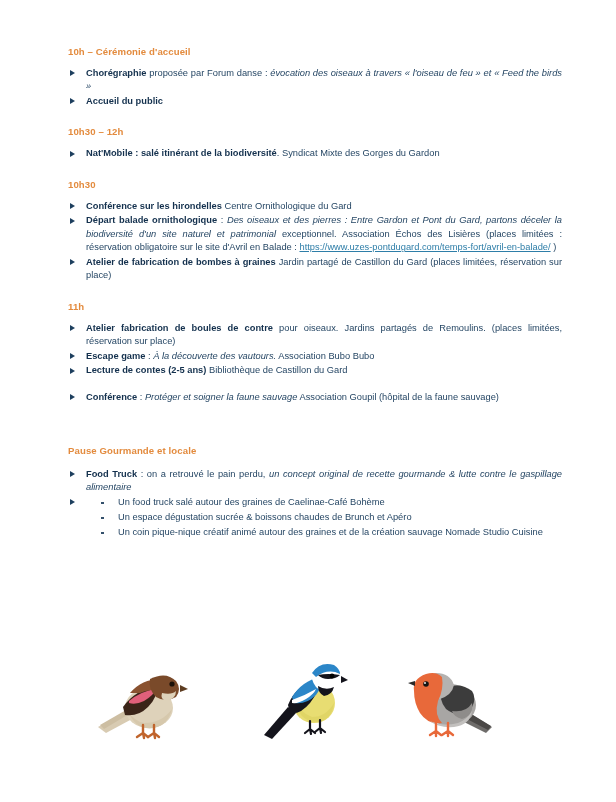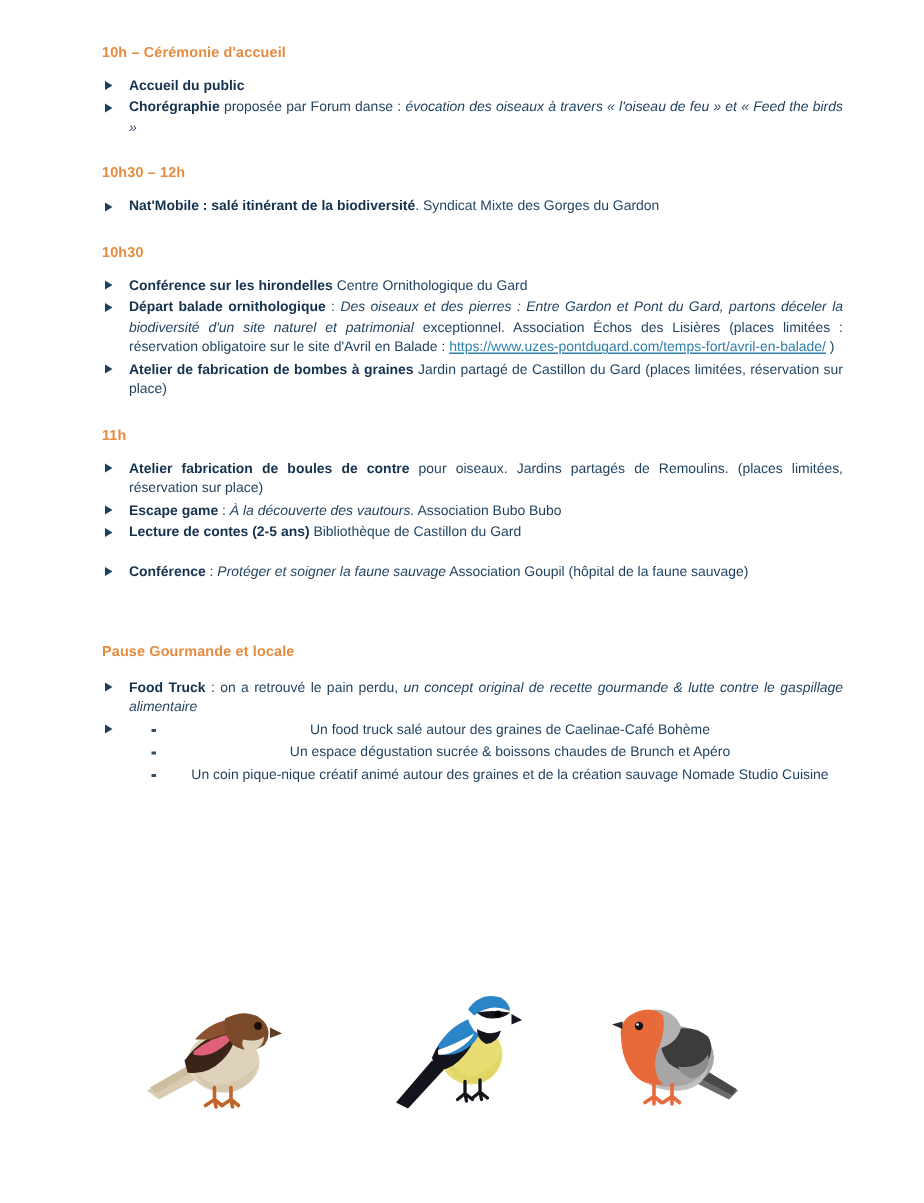--- a/index.html
+++ b/index.html
@@ -15,21 +15,21 @@
     font-family: "Liberation Sans", sans-serif;
     -webkit-font-smoothing: antialiased;
   }
 
   .page {
     position: absolute;
     left: 0; top: 0;
     width: 616px;
     height: 700px;
     box-sizing: border-box;
-    padding: 30px 52px 0 68px;
+    padding: 46px 52px 0 68px;
     background: #ffffff;
   }
 
   
   .heading {
     color: #e38b3e;
     font-weight: bold;
     font-size: 9.6px;
     letter-spacing: 0.1px;
     margin: 0 0 9px 0;
@@ -70,21 +70,21 @@
     margin: 1px 0 0 0;
     padding: 0;
   }
   .subitem {
     position: relative;
     padding-left: 32px;
     margin: 0 0 1px 0;
     color: #1d3f5e;
     font-size: 9.3px;
     line-height: 1.5;
-    text-align: center;
+    text-align: left;
   }
   .subitem > .submarker {
     position: absolute;
     left: 15px;
     top: 6px;
     width: 2.6px;
     height: 2.6px;
     background: #33506b;
   }
 
@@ -114,25 +114,25 @@
 </style>
 </head>
 <body>
 
 <div class="page">
 
   <div class="heading">10h – Cérémonie d'accueil</div>
   <ul class="list">
     <li class="item">
       <span class="marker"></span>
+      <b>Chorégraphie</b><span> proposée par Forum danse : </span><i>évocation des oiseaux à travers « l'oiseau de feu » et « Feed the birds »</i>
+    </li>
+    <li class="item">
+      <span class="marker"></span>
       <b>Accueil du public</b>
-    </li>
-    <li class="item">
-      <span class="marker"></span>
-      <b>Chorégraphie</b><span> proposée par Forum danse : </span><i>évocation des oiseaux à travers « l'oiseau de feu » et « Feed the birds »</i>
     </li>
   </ul>
 
   <div class="heading gap-top">10h30 – 12h</div>
   <ul class="list">
     <li class="item">
       <span class="marker"></span>
       <b>Nat'Mobile : salé itinérant de la biodiversité</b><span>. Syndicat Mixte des Gorges du Gardon</span>
     </li>
   </ul>

